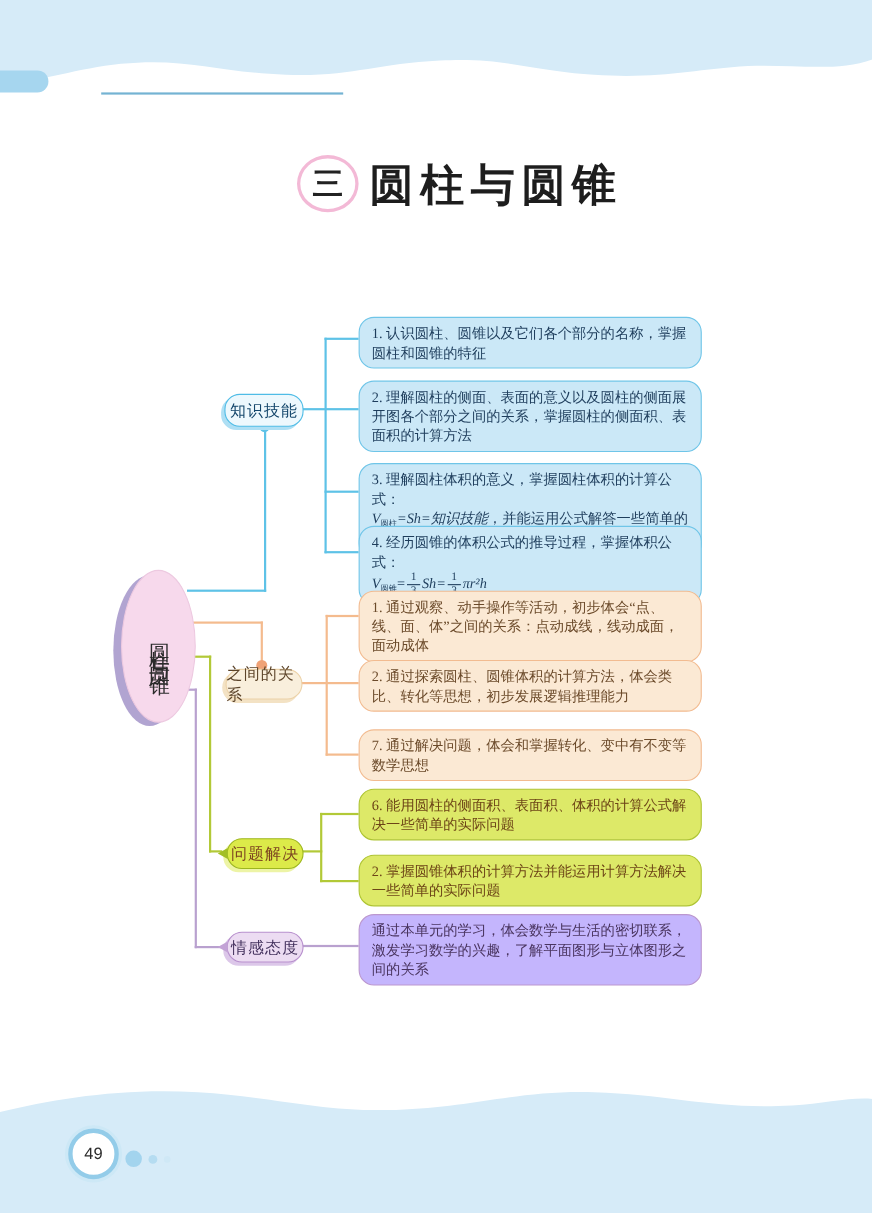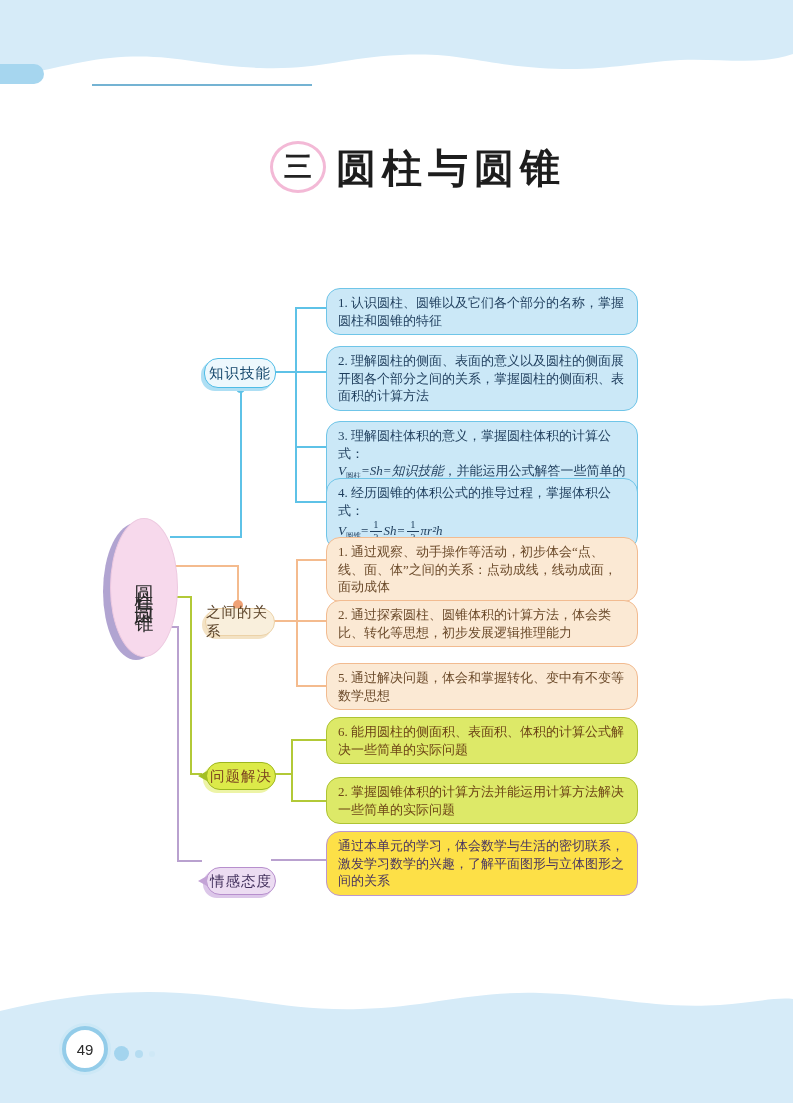--- a/index.html
+++ b/index.html
@@ -31,30 +31,30 @@
   .c-blue{background:#5ec2e7;} .c-orange{background:#f4bb8e;}
   .c-green{background:#b2c937;} .c-purple{background:#b9a1cf;}
   .dot{position:absolute;border-radius:50%;}
 
   
   .blabel{position:absolute;display:flex;align-items:center;justify-content:center;
        border-radius:14px;font-family:"Liberation Serif",serif;font-size:14.5px;letter-spacing:1px;}
   .lb-blue{border:1.5px solid #4fbce6;background:#edf8fd;box-shadow:-3px 3px 0 #aedff4;color:#14466b;}
   .lb-orange{border:1.5px solid #ecd2a8;background:#f9efdc;box-shadow:-3px 3px 0 #f3e2c4;color:#5c442a;}
   .lb-green{border:1.5px solid #9db61e;background:#dcea49;box-shadow:-3px 3px 0 #edf4a6;color:#7c4420;}
-  .lb-purple{border:1.5px solid #b78fcd;background:#ecdcf2;box-shadow:-3px 3px 0 #dcc7e9;color:#42305c;margin-top:20px;}
+  .lb-purple{border:1.5px solid #b78fcd;background:#ecdcf2;box-shadow:-3px 3px 0 #dcc7e9;color:#42305c;}
   .arrow-l{position:absolute;width:0;height:0;border-style:solid;}
 
   
   .mbox{position:absolute;left:326px;width:312px;box-sizing:border-box;border-radius:14px;
        padding:5px 11px;font-family:"Liberation Serif",serif;font-size:13px;line-height:17.5px;}
   .bx-blue{background:#cbe8f7;border:1.5px solid #6fc5e8;color:#1e3d5c;}
   .bx-orange{background:#fbe9d4;border:1.5px solid #f2bb90;color:#6b4a2a;}
   .bx-green{background:#dde968;border:1.5px solid #aec433;color:#6d4517;}
-  .bx-purple{background:#fde047;border:1.5px solid #bb97cf;color:#4a3560;}
+  .bx-purple{background:#c4b5fd;border:1.5px solid #bb97cf;color:#4a3560;}
 
   
   .fv{font-style:italic;font-family:"Liberation Serif",serif;}
   .fsub{font-size:7.5px;vertical-align:-3px;}
   .frac{display:inline-block;vertical-align:middle;text-align:center;font-size:10.5px;
         line-height:1.15;margin:0 2px;font-family:"Liberation Serif",serif;}
   .frac .num{display:block;border-bottom:1px solid currentColor;padding:0 3px;}
   .frac .den{display:block;}
 
   
@@ -140,21 +140,21 @@
     <span class="fv">V</span><span class="fsub">圆柱</span><span class="fv">=Sh=知识技能</span><span>，并能运用公式解答一些简单的实际问题</span>
   </div>
 
   <div class="mbox bx-blue" style="top:478px">
     <span>4. 经历圆锥的体积公式的推导过程，掌握体积公式：</span><br>
     <span class="fv">V</span><span class="fsub">圆锥</span><span>=</span><span class="frac"><span class="num">1</span><span class="den">3</span></span><span class="fv">Sh=</span><span class="frac"><span class="num">1</span><span class="den">3</span></span><span class="fv">πr²h</span>
   </div>
 
   <div class="mbox bx-orange" style="top:537px">1. 通过观察、动手操作等活动，初步体会“点、线、面、体”之间的关系：点动成线，线动成面，面动成体</div>
   <div class="mbox bx-orange" style="top:600px">2. 通过探索圆柱、圆锥体积的计算方法，体会类比、转化等思想，初步发展逻辑推理能力</div>
-  <div class="mbox bx-orange" style="top:663px">5. 通过解决问题，体会和掌握转化、变中有不变等数学思想</div>
+  <div class="mbox bx-orange" style="top:663px">7. 通过解决问题，体会和掌握转化、变中有不变等数学思想</div>
 
   <div class="mbox bx-green" style="top:717px">6. 能用圆柱的侧面积、表面积、体积的计算公式解决一些简单的实际问题</div>
   <div class="mbox bx-green" style="top:777px">2. 掌握圆锥体积的计算方法并能运用计算方法解决一些简单的实际问题</div>
 
   <div class="mbox bx-purple" style="top:831px">通过本单元的学习，体会数学与生活的密切联系，激发学习数学的兴趣，了解平面图形与立体图形之间的关系</div>
 
   <div class="pnum">
     <span>49</span>
   </div>
   <div class="pdot" style="left:114px;top:1046px;width:15px;height:15px;background:#a3d4ee"></div>

